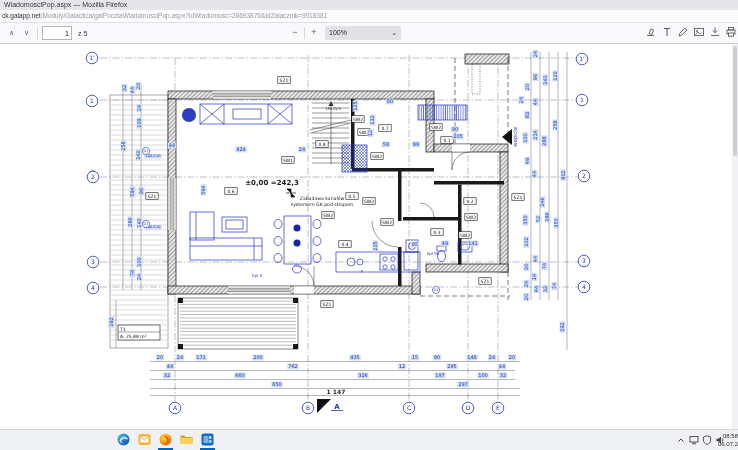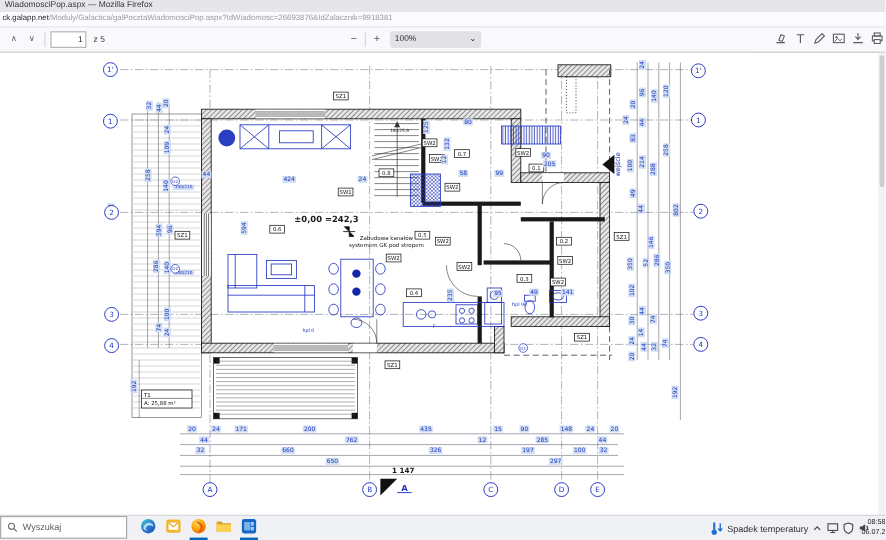--- a/index.html
+++ b/index.html
@@ -876,27 +876,20 @@
           <text x="146" y="225.4" text-anchor="middle" font-size="3.4" fill="#2336c0">D2</text>
         </g>
       </g>
   </svg>
 </div>
 <div class="vscroll">
     <div class="vthumb"></div>
   </div>
 
 <div class="taskbar">
-  <div class="search">
-    <svg width="9" height="9" viewBox="0 0 10 10" style="margin:0 4px 0 5px">
-      <circle cx="4" cy="4" r="2.8" fill="none" stroke="#6a6a70" stroke-width="1"></circle>
-      <line x1="6.2" y1="6.2" x2="8.8" y2="8.8" stroke="#6a6a70" stroke-width="1"></line>
-    </svg>
-    <span>Wyszukaj</span>
-  </div>
   <div class="apps">
     <div class="app">
       <svg width="13" height="13" viewBox="0 0 13 13">
         <defs>
             <linearGradient id="eg" x1="0" y1="0" x2="1" y2="1">
           <stop offset="0" stop-color="#3bd4c3"></stop>
               <stop offset="0.5" stop-color="#2b7cd6"></stop>
               <stop offset="1" stop-color="#1b4f9e"></stop>
             </linearGradient>
           </defs>
@@ -934,28 +927,20 @@
     <div class="app">
       <svg width="13" height="13" viewBox="0 0 13 13">
         <rect x="0.5" y="0.5" width="12" height="12" rx="2" fill="#1866c8"></rect>
         <rect x="2.5" y="3" width="5" height="7" fill="#7ab3e8"></rect>
         <rect x="8" y="3" width="2.5" height="3" fill="#a8d0f0"></rect>
         <rect x="8" y="7" width="2.5" height="3" fill="#a8d0f0"></rect>
       </svg>
       <div class="underline"></div>
     </div>
   </div>
-  <div class="weather">
-    <svg width="11" height="13" viewBox="0 0 11 13">
-      <line x1="3.2" y1="1.5" x2="3.2" y2="7.5" stroke="#1f6fd0" stroke-width="1.8"></line>
-      <circle cx="3.2" cy="9.5" r="2.2" fill="#1f6fd0"></circle>
-      <path d="M8.2,2 V8 M6.6,6.4 L8.2,8.4 L9.8,6.4" fill="none" stroke="#1f6fd0" stroke-width="1.1"></path>
-    </svg>
-    <span>Spadek temperatury</span>
-  </div>
   <div class="sysicons">
     <svg width="10" height="10" viewBox="0 0 10 10">
       <path d="M2.5,6.5 L5,4 L7.5,6.5" fill="none" stroke="#444" stroke-width="1"></path>
     </svg>
     <svg width="10" height="10" viewBox="0 0 10 10">
       <rect x="1" y="1.5" width="8" height="5.5" fill="none" stroke="#444" stroke-width="0.9"></rect>
       <line x1="5" y1="7" x2="5" y2="8.5" stroke="#444" stroke-width="0.9"></line>
       <line x1="3" y1="8.8" x2="7" y2="8.8" stroke="#444" stroke-width="0.9"></line>
     </svg>
     <svg width="10" height="10" viewBox="0 0 10 10">

